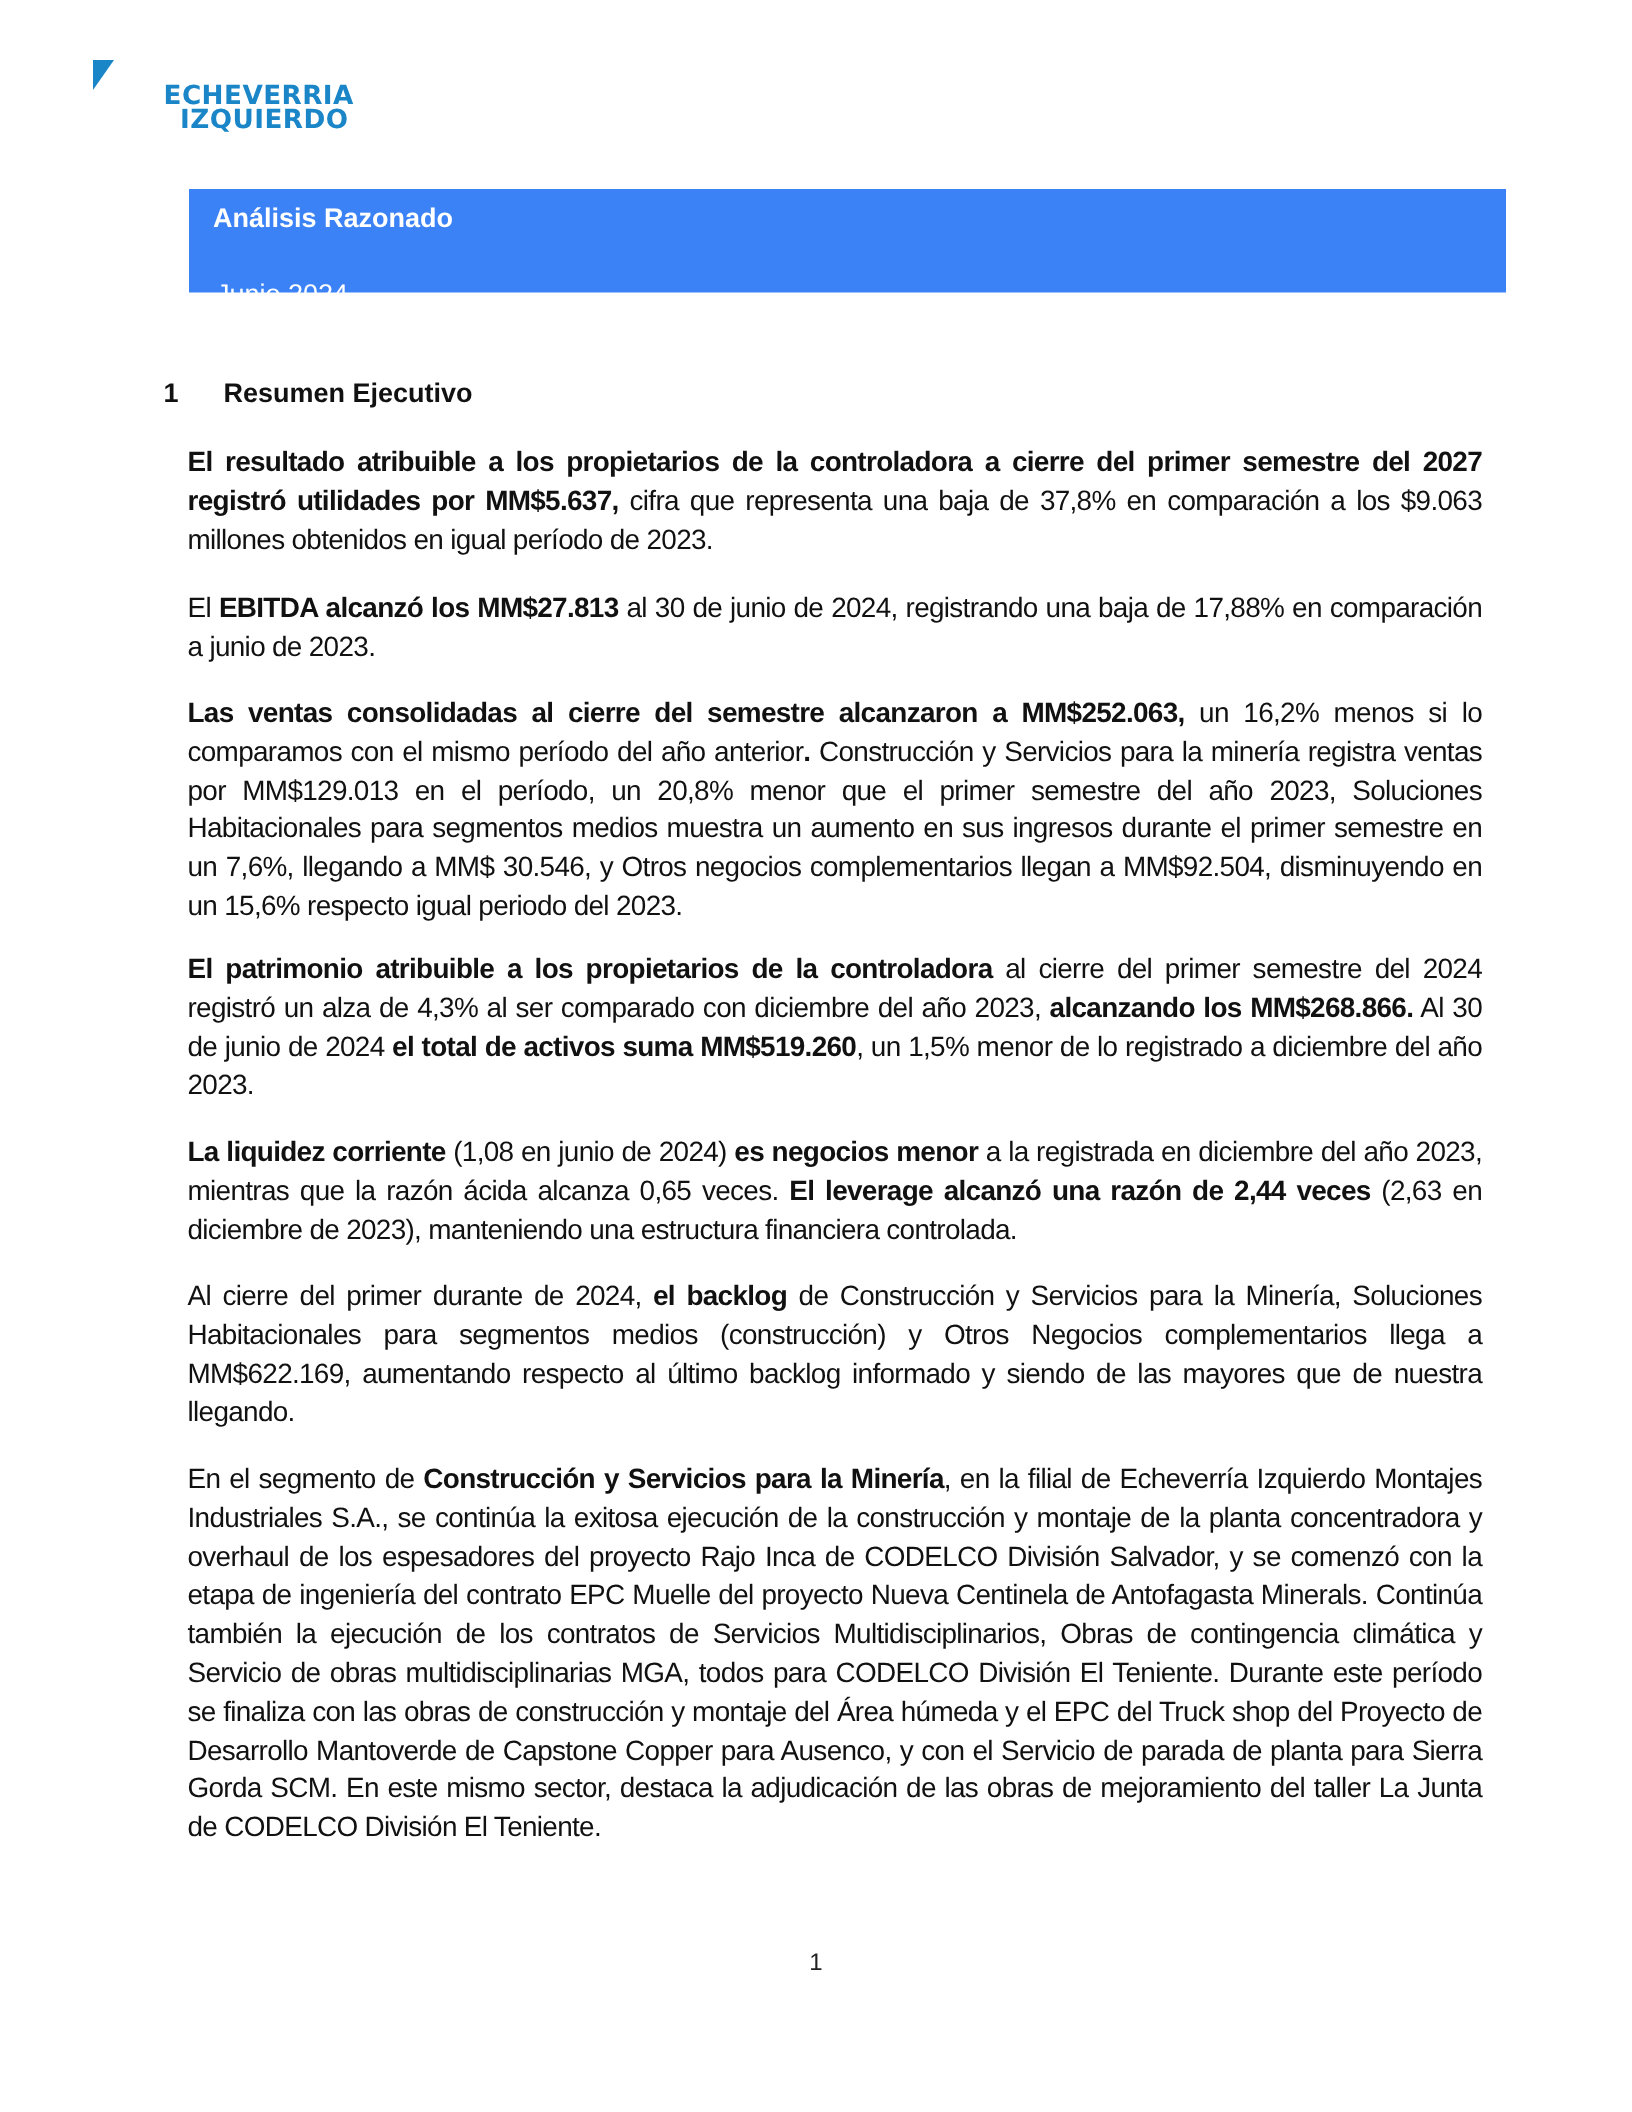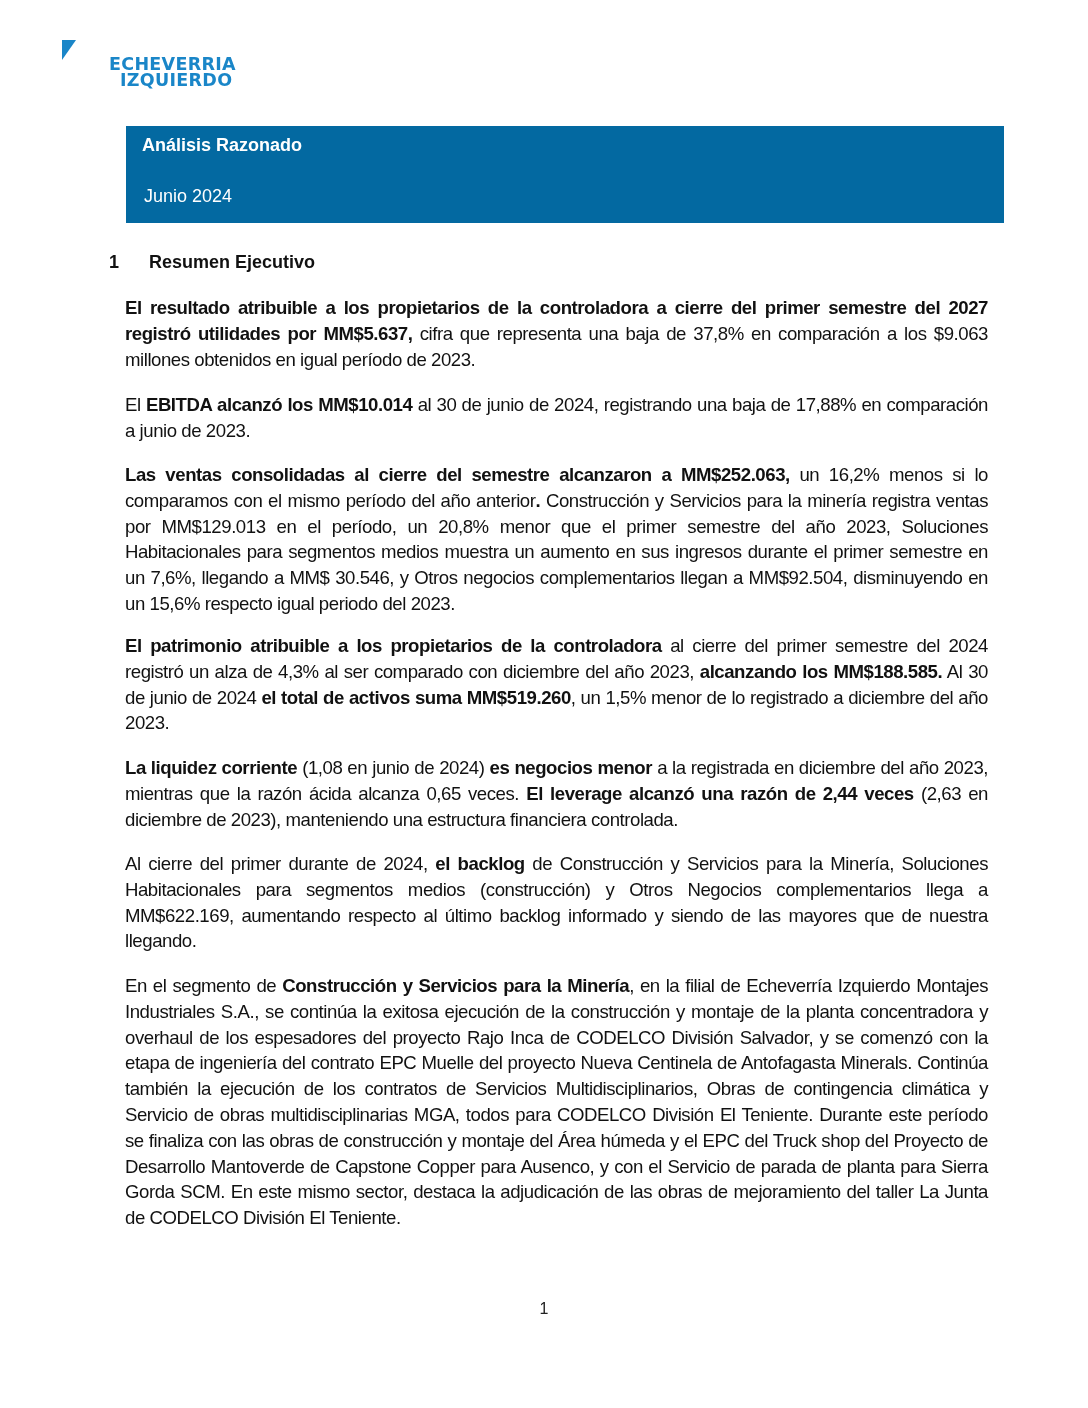--- a/index.html
+++ b/index.html
@@ -4,22 +4,22 @@
 <style>
   html, body { margin: 0; padding: 0; background: #ffffff; }
   body { width: 1088px; height: 1408px; position: relative; overflow: hidden;
          font-family: "Liberation Sans", sans-serif; color: #111111; }
   .logo { position: absolute; left: 62px; top: 40px; width: 180px; height: 55px; }
   .logo-mark-tri { position: absolute; left: 0; top: 0; width: 14px; height: 20px; }
   .logo-text { position: absolute; left: 27px; top: 16px; color: #1a86c8;
                font-family: "DejaVu Sans", sans-serif; font-weight: bold;
                font-size: 17.5px; line-height: 16px; letter-spacing: 0.3px; margin-left: 20px; }
   .logo-text .l2 { display: block; padding-left: 11px; }
-  .header-band { position: absolute; left: 126px; top: 126px; width: 878px; height: 97px;
-                 background: #0369a1; color: #ffffff; }
+  .header-band { position: absolute; left: 126px; top: 126px; width: 878px; height: 69px;
+                 background: #3b82f6; color: #ffffff; }
   .header-title { position: absolute; left: 16px; top: 9px; font-size: 18px; font-weight: bold; }
   .header-date { position: absolute; left: 18px; top: 60px; font-size: 18px; }
   .section-heading { position: absolute; left: 109px; top: 252px; font-size: 18px; font-weight: bold; }
   .section-heading .num { display: inline-block; width: 40px; }
   .content { position: absolute; left: 125px; width: 863px; }
   p { margin: 0; font-size: 18.6px; line-height: 25.8px; text-align: justify;
       font-family: "Liberation Sans", sans-serif; letter-spacing: -0.45px; }
   b { font-weight: bold; }
   .page-num { position: absolute; left: 0; width: 1088px; top: 1300px; text-align: center;
               font-size: 16px; color: #222; }
@@ -43,27 +43,27 @@
 </div>
 
 <div class="section-heading">
   <span class="num">1</span><span>Resumen Ejecutivo</span>
 </div>
 
 <div class="content" style="top:295px;">
   <p><b>El resultado atribuible a los propietarios de la controladora a cierre del primer semestre del 2027 registró utilidades por MM$5.637,</b><span> cifra que representa una baja de 37,8% en comparación a los $9.063 millones obtenidos en igual período de 2023.</span></p>
 </div>
 <div class="content" style="top:392px;">
-  <p><span>El </span><b>EBITDA alcanzó los MM$10.014</b><span> al 30 de junio de 2024, registrando una baja de 17,88% en comparación a junio de 2023.</span></p>
+  <p><span>El </span><b>EBITDA alcanzó los MM$27.813</b><span> al 30 de junio de 2024, registrando una baja de 17,88% en comparación a junio de 2023.</span></p>
 </div>
 <div class="content" style="top:462px;">
   <p><b>Las ventas consolidadas al cierre del semestre alcanzaron a MM$252.063,</b><span> un 16,2% menos si lo comparamos con el mismo período del año anterior</span><b>.</b><span> Construcción y Servicios para la minería registra ventas por MM$129.013 en el período, un 20,8% menor que el primer semestre del año 2023, Soluciones Habitacionales para segmentos medios muestra un aumento en sus ingresos durante el primer semestre en un 7,6%, llegando a MM$ 30.546, y Otros negocios complementarios llegan a MM$92.504, disminuyendo en un 15,6% respecto igual periodo del 2023.</span></p>
 </div>
 <div class="content" style="top:633px;">
-  <p><b>El patrimonio atribuible a los propietarios de la controladora</b><span> al cierre del primer semestre del 2024 registró un alza de 4,3% al ser comparado con diciembre del año 2023, </span><b>alcanzando los MM$188.585.</b><span> Al 30 de junio de 2024 </span><b>el total de activos suma MM$519.260</b><span>, un 1,5% menor de lo registrado a diciembre del año 2023.</span></p>
+  <p><b>El patrimonio atribuible a los propietarios de la controladora</b><span> al cierre del primer semestre del 2024 registró un alza de 4,3% al ser comparado con diciembre del año 2023, </span><b>alcanzando los MM$268.866.</b><span> Al 30 de junio de 2024 </span><b>el total de activos suma MM$519.260</b><span>, un 1,5% menor de lo registrado a diciembre del año 2023.</span></p>
 </div>
 <div class="content" style="top:755px;">
   <p><b>La liquidez corriente</b><span> (1,08 en junio de 2024) </span><b>es negocios menor</b><span> a la registrada en diciembre del año 2023, mientras que la razón ácida alcanza 0,65 veces. </span><b>El leverage alcanzó una razón de 2,44 veces</b><span> (2,63 en diciembre de 2023), manteniendo una estructura financiera controlada.</span></p>
 </div>
 <div class="content" style="top:851px;">
   <p><span>Al cierre del primer durante de 2024, </span><b>el backlog</b><span> de Construcción y Servicios para la Minería, Soluciones Habitacionales para segmentos medios (construcción) y Otros Negocios complementarios llega a MM$622.169, aumentando respecto al último backlog informado y siendo de las mayores que de nuestra llegando.</span></p>
 </div>
 <div class="content" style="top:973px;">
   <p><span>En el segmento de </span><b>Construcción y Servicios para la Minería</b><span>, en la filial de Echeverría Izquierdo Montajes Industriales S.A., se continúa la exitosa ejecución de la construcción y montaje de la planta concentradora y overhaul de los espesadores del proyecto Rajo Inca de CODELCO División Salvador, y se comenzó con la etapa de ingeniería del contrato EPC Muelle del proyecto Nueva Centinela de Antofagasta Minerals. Continúa también la ejecución de los contratos de Servicios Multidisciplinarios, Obras de contingencia climática y Servicio de obras multidisciplinarias MGA, todos para CODELCO División El Teniente. Durante este período se finaliza con las obras de construcción y montaje del Área húmeda y el EPC del Truck shop del Proyecto de Desarrollo Mantoverde de Capstone Copper para Ausenco, y con el Servicio de parada de planta para Sierra Gorda SCM. En este mismo sector, destaca la adjudicación de las obras de mejoramiento del taller La Junta de CODELCO División El Teniente.</span></p>
 </div>

